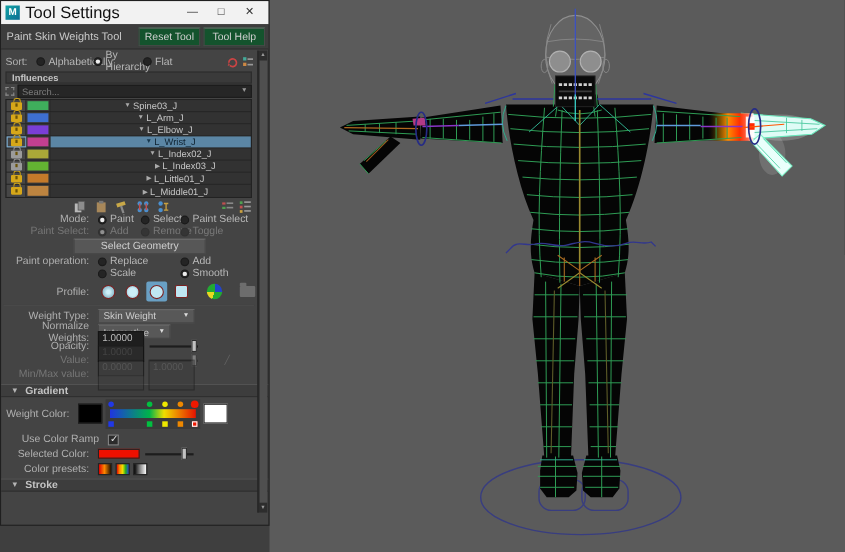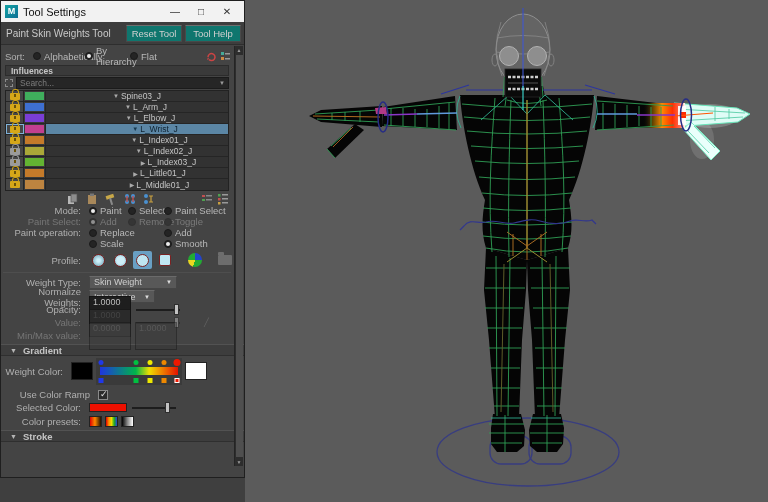--- a/index.html
+++ b/index.html
@@ -9,28 +9,28 @@
 
   
   .viewport { position:absolute; left:245px; top:0; width:523px; height:502px; background:#5b5b5b; }
 
   
   .tool-window { position:absolute; left:0; top:0; width:245px; height:478px; background:#444444;
                  border:1px solid #1f1f1f; display:flex; flex-direction:column; }
   .titlebar { height:21px; background:#f2f2f2; display:flex; align-items:center; padding:0 4px; flex:none; }
   .maya-icon { width:13px; height:13px; background:linear-gradient(135deg,#12a3a3,#0d6f95); color:#fff;
                font-size:9px; font-weight:bold; text-align:center; line-height:13px; margin-right:5px; }
-  .title-text { font-size:11px; color:#111; }
+  .title-text { font-size:15px; color:#111; }
   .win-controls { margin-left:auto; display:flex; }
   .win-btn { width:26px; text-align:center; font-size:10px; color:#333; line-height:20px; cursor:default; }
 
   .toolhdr { height:23px; background:#3d3d3d; display:flex; align-items:center; padding:0 3px; gap:3px;
              border-bottom:1px solid #2e2e2e; flex:none; }
   .toolhdr-title { font-size:10px; color:#c9c9c9; flex:1; padding-left:2px; }
-  .hdr-btn { background:#0f766e; border:1px solid #494949; border-top-color:#6e6e6e; color:#d0d0d0;
+  .hdr-btn { background:#14532d; border:1px solid #494949; border-top-color:#6e6e6e; color:#d0d0d0;
              font-size:9.5px; height:17px; width:56px; text-align:center; line-height:15px; }
 
   .content { flex:1; position:relative; padding:2px 13px 0 2px; overflow:hidden; font-size:10px; color:#b4b4b4; }
 
   .row { display:flex; align-items:center; }
   .lbl { width:86px; text-align:right; padding-right:8px; flex:none; font-size:9.5px; color:#b0b0b0; }
   .dim { opacity:.45; }
 
   .radio { width:8px; height:8px; border-radius:50%; background:#242424; border:1px solid #1a1a1a;
            display:inline-block; margin-right:3px; position:relative; flex:none; }
@@ -353,32 +353,20 @@
       <div class="inf-row selected">
         <span class="lockcell">
             <i class="lock"></i>
           </span>
         <span class="swcell">
             <i style="background: rgb(194, 63, 144);"></i>
           </span>
         <span class="namecell" style="padding-left:36px">
             <i class="tri">▼</i>
             <span>L_Wrist_J</span>
-          </span>
-      </div>
-      <div class="inf-row">
-        <span class="lockcell">
-            <i class="lock"></i>
-          </span>
-        <span class="swcell">
-            <i style="background: rgb(196, 122, 42);"></i>
-          </span>
-        <span class="namecell" style="padding-left:45px">
-            <i class="tri">▼</i>
-            <span>L_Index01_J</span>
           </span>
       </div>
       <div class="inf-row">
         <span class="lockcell">
             <i class="lock unlocked"></i>
           </span>
         <span class="swcell">
             <i style="background: rgb(170, 168, 56);"></i>
           </span>
         <span class="namecell" style="padding-left:54px">
@@ -493,20 +481,21 @@
       <span class="opt" style="width:36px">
           <i class="radio"></i>
           <span>Remove</span>
         </span>
       <span class="opt">
           <i class="radio"></i>
           <span>Toggle</span>
         </span>
     </div>
 
+    <span class="big-btn">Select Geometry</span>
 
     <div class="row" style="height:11px">
       <span class="lbl">Paint operation:</span>
       <span class="opt" style="width:75px">
           <i class="radio"></i>
           <span>Replace</span>
         </span>
       <span class="opt">
           <i class="radio"></i>
           <span>Add</span>

